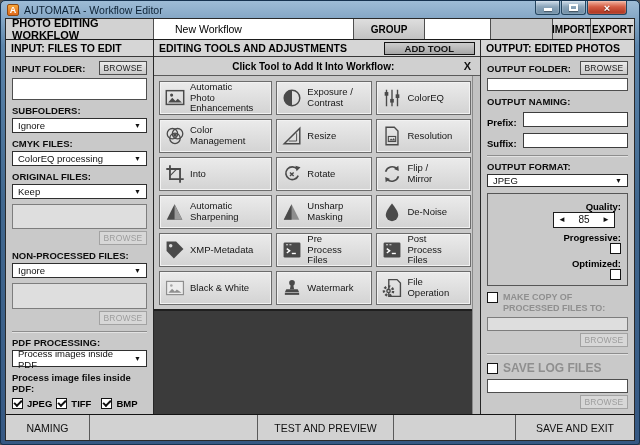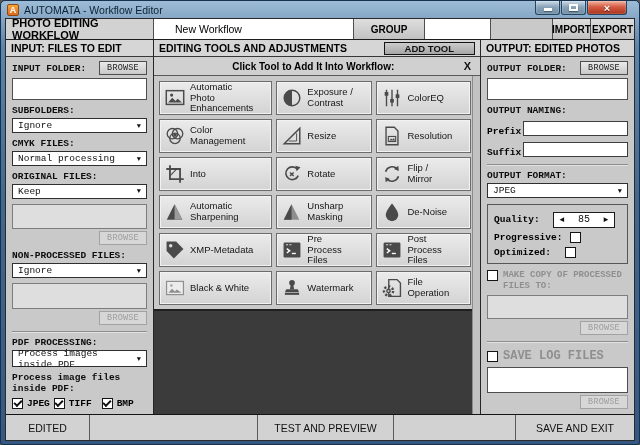--- a/index.html
+++ b/index.html
@@ -51,21 +51,21 @@
   .hcell.hfiller { flex: 1; background: #c9c9c9; }
   .hcell.import-btn { width: 38px; }
   .hcell.export-btn { width: 43px; border-right: none; }
 
   
   .main { flex: 1; display: flex; min-height: 0; }
   .panel-header { height: 17px; flex: none; background: #d6d6d6; border-bottom: 1px solid #383838; font-weight: bold; font-size: 10.5px; display: flex; align-items: center; padding: 0 5px; white-space: nowrap; }
   .left-panel  { width: 148px; flex: none; background: #c9c9c9; border-right: 1px solid #262626; display: flex; flex-direction: column; }
   .right-panel { width: 154px; flex: none; background: #c9c9c9; border-left: 1px solid #262626; display: flex; flex-direction: column; }
   .middle-panel { flex: 1; min-width: 0; display: flex; flex-direction: column; background: #c9c9c9; }
-  .panel-body { flex: 1; min-height: 0; padding: 4px 6px 5px; display: flex; flex-direction: column; overflow: hidden; font-family: Liberation Mono, monospace; }
+  .panel-body { flex: 1; min-height: 0; padding: 4px 6px 5px; display: flex; flex-direction: column; overflow: hidden; }
 
   
   .field-label { font-weight: bold; font-size: 9.5px; color: #0d0d0d; margin-top: 5px; }
   .field-label.first { margin-top: 1px; }
   .frow { display: flex; align-items: center; }
   .browse-btn {
     margin-left: auto; width: 48px; height: 14px; flex: none;
     display: flex; align-items: center; justify-content: center;
     font-size: 8.5px; letter-spacing: .2px; color: #1d1d1d;
     border: 1px solid #4e4e4e; background: linear-gradient(#eaeaea,#c9c9c9);
@@ -115,21 +115,21 @@
   .tool-icon { width: 30px; flex: none; display: flex; align-items: center; justify-content: center; }
   .tool-label { flex: 1; text-align: left; font-size: 9.5px; line-height: 1.15; color: #161616; padding-right: 18px; }
   .dark-area { flex: 1; background: #3b3b3b; border-top: 2px solid #1f1f1f; }
   .scroll-strip { width: 8px; flex: none; background: #c2c2c2; border-left: 1px solid #8a8a8a; }
 
   
   .inline-row { display: flex; align-items: center; margin-top: 4px; }
   .inline-label { font-weight: bold; font-size: 9.5px; width: 36px; flex: none; margin-top: 6px; }
   .inline-input { flex: 1; height: 15px; border: 1px solid #3d3d3d; background: #fff; font-size: 10px; padding: 0 3px; font-family: inherit; outline: none; min-width: 0; }
   .groupbox { border: 1px solid #565656; margin-top: 6px; padding: 3px 6px 5px; }
-  .gb-row { display: flex; align-items: center; margin-top: 4px; }
+  .gb-row { display: flex; align-items: flex-end; margin-top: 4px; flex-direction: column; }
   .gb-label { font-weight: bold; font-size: 9.5px; }
   .spinner { margin-left: auto; margin-right: 6px; width: 62px; height: 16px; border: 1px solid #1c1c1c; background: #fff; display: flex; align-items: center; }
   .spin-btn { width: 16px; text-align: center; font-size: 8px; color: #111; }
   .spin-value { flex: 1; text-align: center; font-size: 10px; color: #111; }
   .gb-cb { margin-left: 8px; }
   .check-row { display: flex; align-items: flex-start; margin-top: 6px; }
   .gray-check-label { font-weight: bold; font-size: 9px; color: #8f8f8f; margin-left: 5px; line-height: 1.25; }
 
   
   .footer { height: 26px; flex: none; display: flex; background: #d2d2d2; border-top: 1px solid #141414; font-size: 10.5px; color: #111; }
@@ -190,21 +190,21 @@
           <div class="box" style="height:26px"></div>
 
           <div class="field-label">SUBFOLDERS:</div>
           <div class="dropdown">
             <span>Ignore</span>
             <span class="dd-arrow">▼</span>
           </div>
 
           <div class="field-label">CMYK FILES:</div>
           <div class="dropdown">
-            <span>Normal processing</span>
+            <span>ColorEQ processing</span>
             <span class="dd-arrow">▼</span>
           </div>
 
           <div class="field-label">ORIGINAL FILES:</div>
           <div class="dropdown">
             <span>Keep</span>
             <span class="dd-arrow">▼</span>
           </div>
 
           <div class="box gray" style="height:30px;margin-top:5px"></div>
@@ -533,21 +533,21 @@
           <div class="box" style="height:30px"></div>
           <div class="frow" style="margin-top:2px">
             <span class="browse-btn disabled">BROWSE</span>
           </div>
 
         </div>
       </div>
     </div>
 
     <div class="footer">
-      <div class="fseg cancel">EDITED</div>
+      <div class="fseg cancel">NAMING</div>
       <div class="fseg fill1"></div>
       <div class="fseg test">TEST AND PREVIEW</div>
       <div class="fseg fill2"></div>
       <div class="fseg save">SAVE AND EXIT</div>
     </div>
 
   </div>
 </div>
 
 </body></html>

